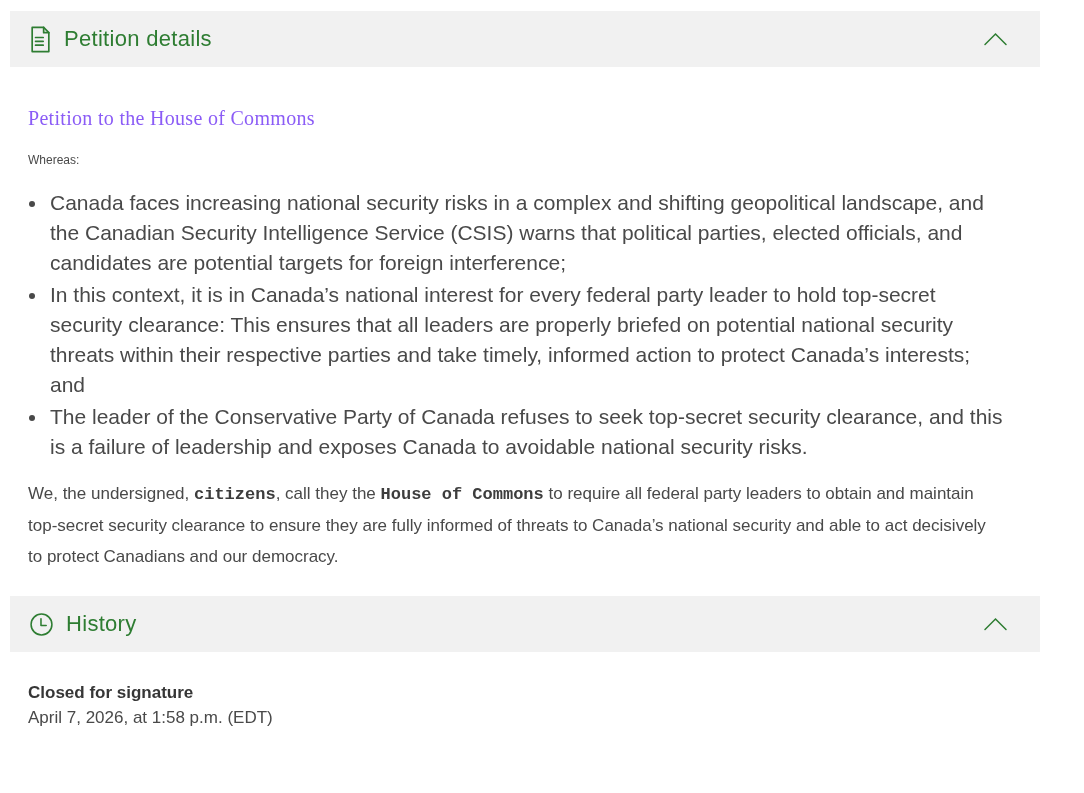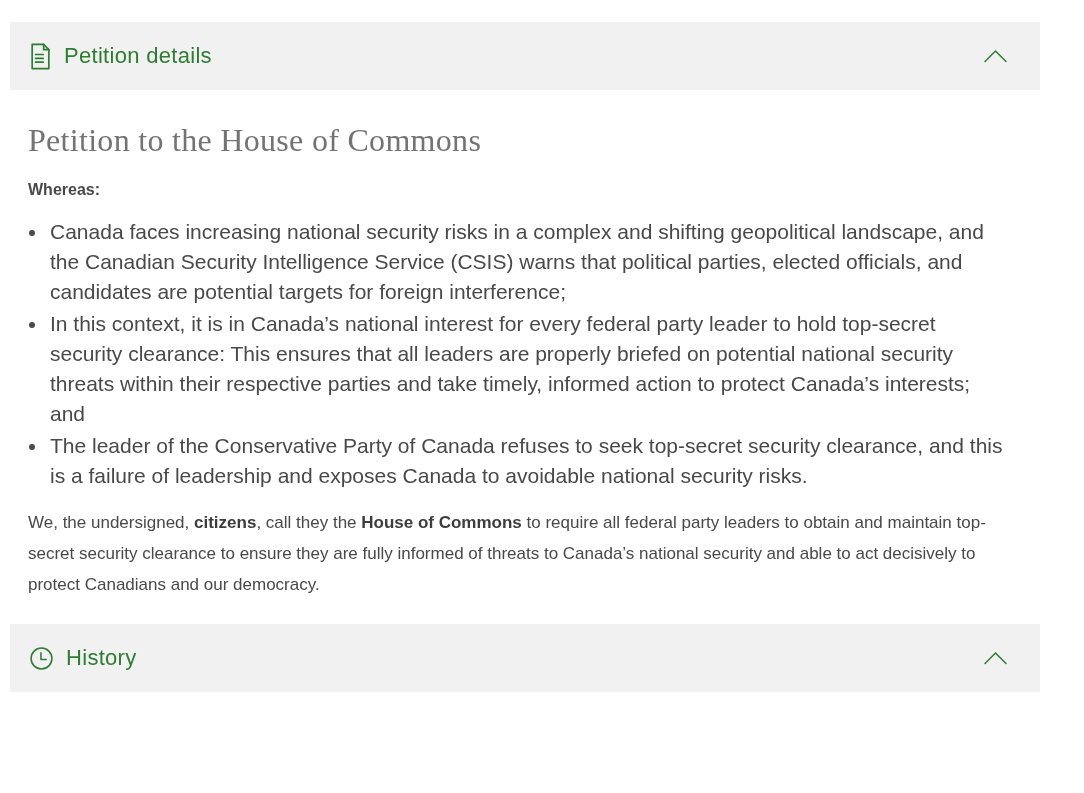--- a/index.html
+++ b/index.html
@@ -12,67 +12,66 @@
   html,body{margin:0;padding:0;}
   body{
     width:1084px;
     min-height:793px;
     background:#ffffff;
     font-family:"Liberation Sans", sans-serif;
     color:var(--body-text);
   }
   .page{padding-top:10px;}
   .section-bar{
-    margin:12px 44px 0 10px;
-    height:68px;
+    margin:1px 44px 0 10px;
+    height:56px;
     background:var(--bar-bg);
     display:flex;
     align-items:center;
     padding:0 28px 0 19px;
     cursor:pointer;
   }
   .bar-icon{flex:0 0 auto;display:flex;align-items:center;}
   .bar-title{
     color:var(--green);
     font-size:22px;
     margin-left:12px;
     letter-spacing:0.3px;
   }
   .chevron{margin-left:auto;display:flex;align-items:center;padding:4px;}
   .content{margin:0 80px 0 28px;}
   .petition-heading{
     font-family:"Liberation Serif", "DejaVu Serif", serif;
     font-weight:400;
-    font-size:32px;
-    color:#737373;
+    font-size:20px;
+    color:#8b5cf6;
     letter-spacing:0.3px;
-    margin:32px 0 0 0;
+    margin:40px 0 0 0;
   }
   .whereas{
     margin:18px 0 15px 0;
-    font-size:16px;
+    font-size:12px;
     line-height:25px;
-    font-weight:bold;
   }
   ul.points{
     margin:12px 0 0 0;
     padding:0 0 0 20px;
   }
   ul.points li{
     font-size:21px;
     line-height:30px;
     margin-bottom:2px;
     padding-left:2px;
   }
   .closing{
     margin:16px 0 0 0;
     font-size:17px;
     line-height:31px;
   }
-  .closing b{font-weight:700;color:#3d3d3d;}
+  .closing b{font-weight:700;color:#3d3d3d;font-family:Liberation Mono, monospace;}
   .history-bar{margin-top:24px;text-align:center;}
   .history-entries{
     margin:28px 80px 0 28px;
     padding-bottom:28px;
   }
   .entry{margin-bottom:22px;}
   .entry-label{
     font-size:17px;
     line-height:25px;
     font-weight:700;
@@ -126,15 +125,19 @@
     </span>
     <span class="bar-title">History</span>
     <span class="chevron">
       <svg width="25" height="14" viewBox="0 0 25 14" fill="none" stroke="#2e7d32" stroke-width="1.5" stroke-linecap="round">
         <polyline points="2,12.5 12.5,2 23,12.5"></polyline>
       </svg>
     </span>
   </div>
 
   <div class="history-entries">
+    <div class="entry">
+      <div class="entry-label">Closed for signature</div>
+      <div class="entry-date">April 7, 2026, at 1:58 p.m. (EDT)</div>
+    </div>
   </div>
 
 </div>
 
 </body></html>

